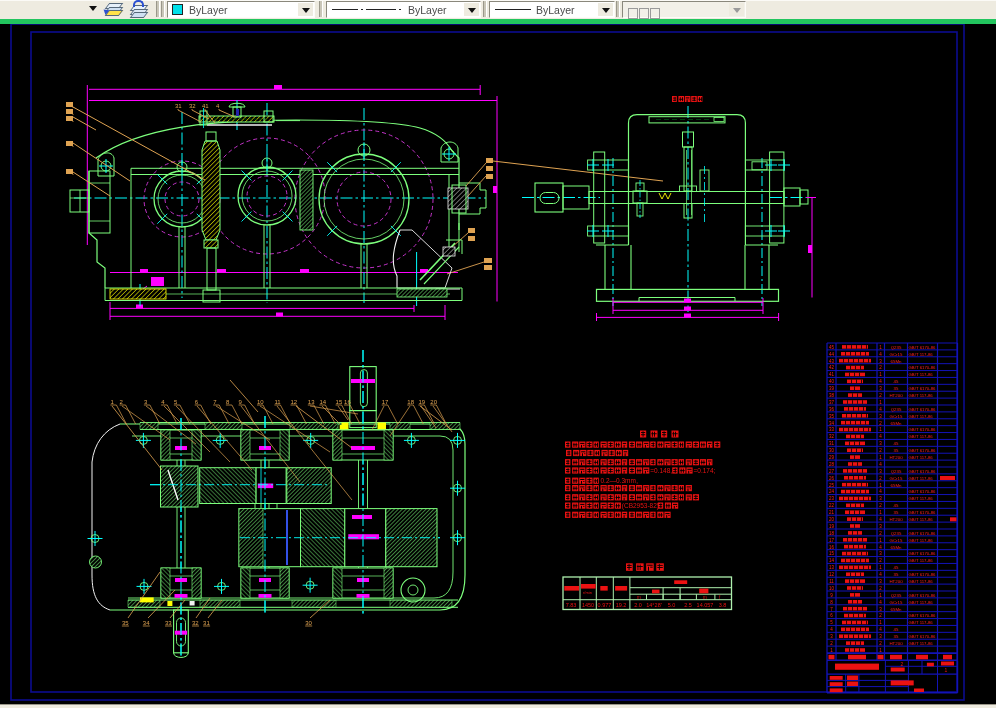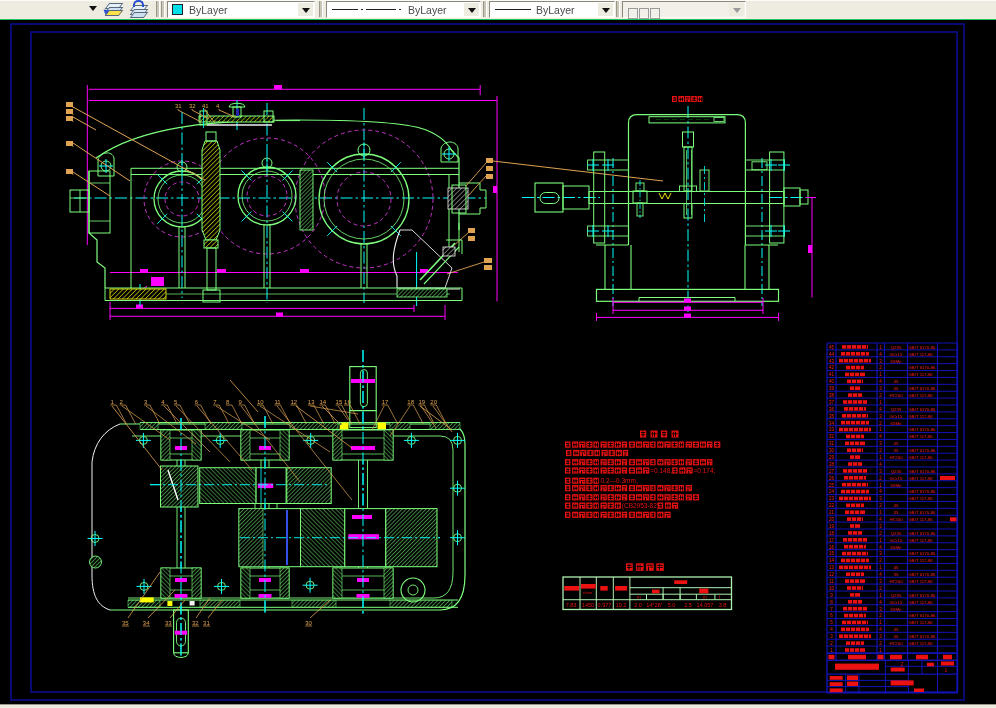--- a/index.html
+++ b/index.html
@@ -1,15 +1,15 @@
 <!DOCTYPE html>
 <html><head><meta charset="utf-8"><title>drawing</title>
 <style>
 html,body{margin:0;padding:0;background:#000;width:996px;height:708px;overflow:hidden;position:relative}
-#toolbar{position:absolute;left:0;top:0;width:996px;height:19px;background:#eeebe0;border-bottom:1px solid #22c55e;z-index:5}
+#toolbar{position:absolute;left:0;top:0;width:996px;height:19px;background:#eeebe0;border-bottom:5px solid #22c55e;z-index:5}
 #toolbar:before{content:"";position:absolute;left:0;top:0;width:100%;height:1px;background:#fbfaf6}
 .tb-arrow{position:absolute;width:0;height:0;border-left:4px solid transparent;border-right:4px solid transparent;border-top:5px solid #111}
 .tb-arrow.gray{border-top-color:#9a9a9a}
 .ticon{position:absolute;top:0;width:20px;height:17px}
 .sheet{position:absolute;left:3px;width:12px;height:4px;border:1px solid #56687a;transform:skewX(-38deg)}
 .miniarrow{position:absolute;left:-1px;top:8px;width:0;height:0;border-top:3px solid transparent;border-bottom:3px solid transparent;border-right:5px solid #2b50d0;transform:rotate(40deg)}
 .bluearrow{position:absolute;left:4px;top:0px;width:7px;height:5px;border:2px solid #2b50d0;border-bottom:none;border-radius:5px 5px 0 0}
 .sep{position:absolute;top:1px;width:2px;height:16px;background:#c9c6b8;border-left:1px solid #9a978a;border-right:1px solid #fff}
 .combo{position:absolute;top:1px;height:15px;background:#fff;border:1px solid;border-color:#8a887c #fdfcf8 #fdfcf8 #8a887c}
 .ctext{float:left;font:10.5px "Liberation Sans",sans-serif;color:#4a4a4a;margin-top:1.5px;padding-left:2px}

